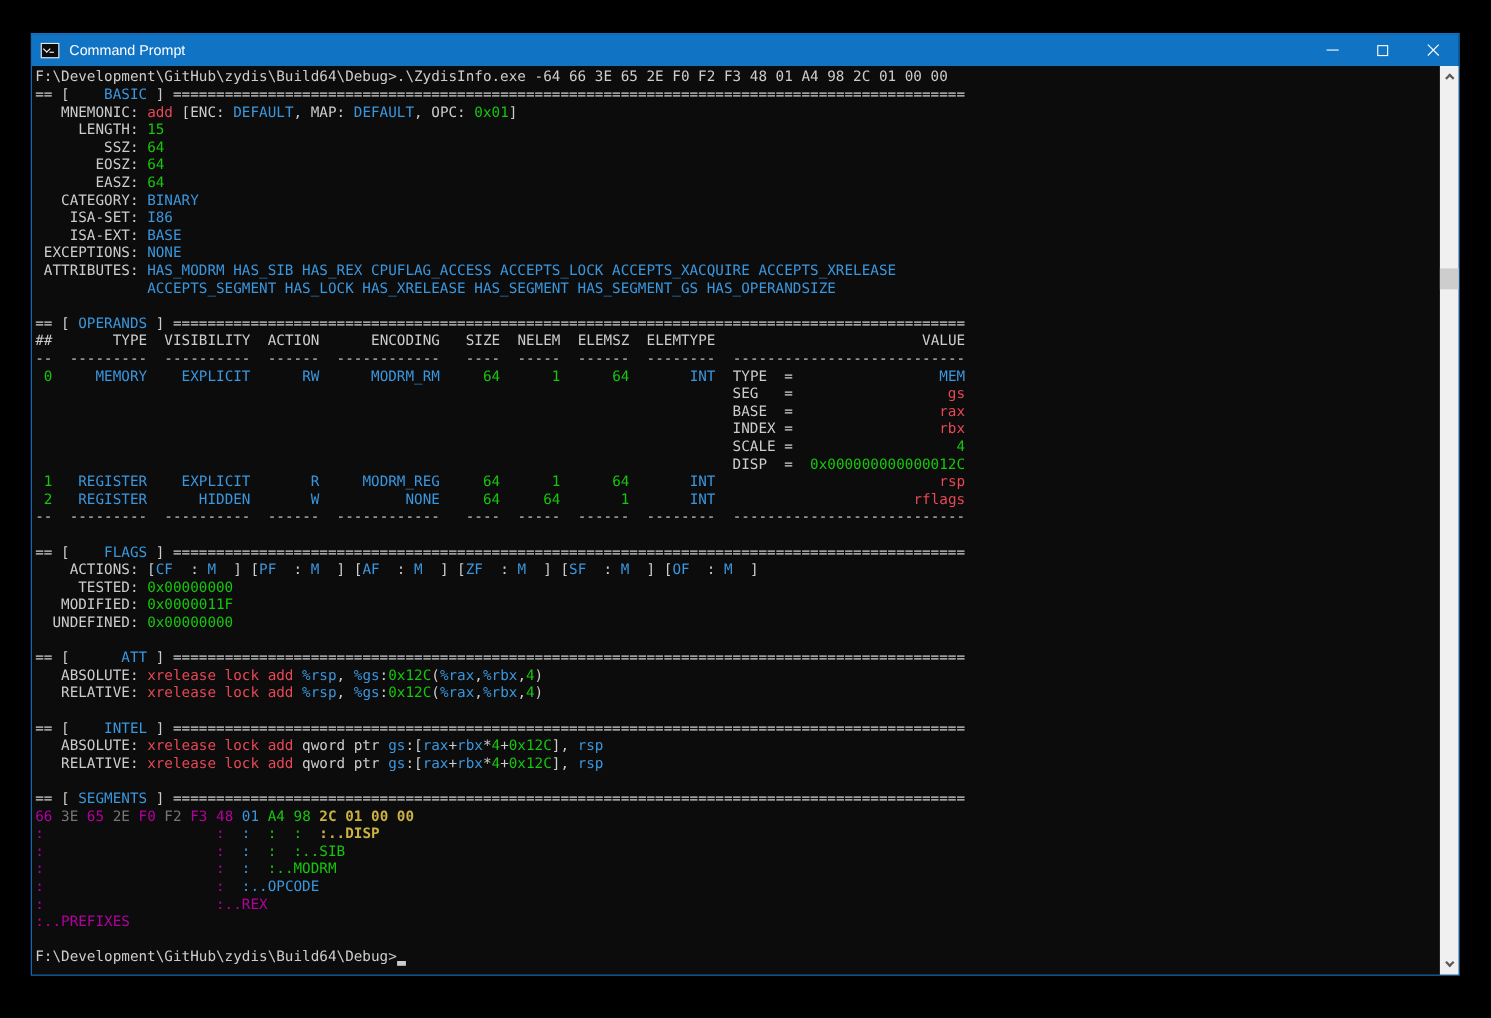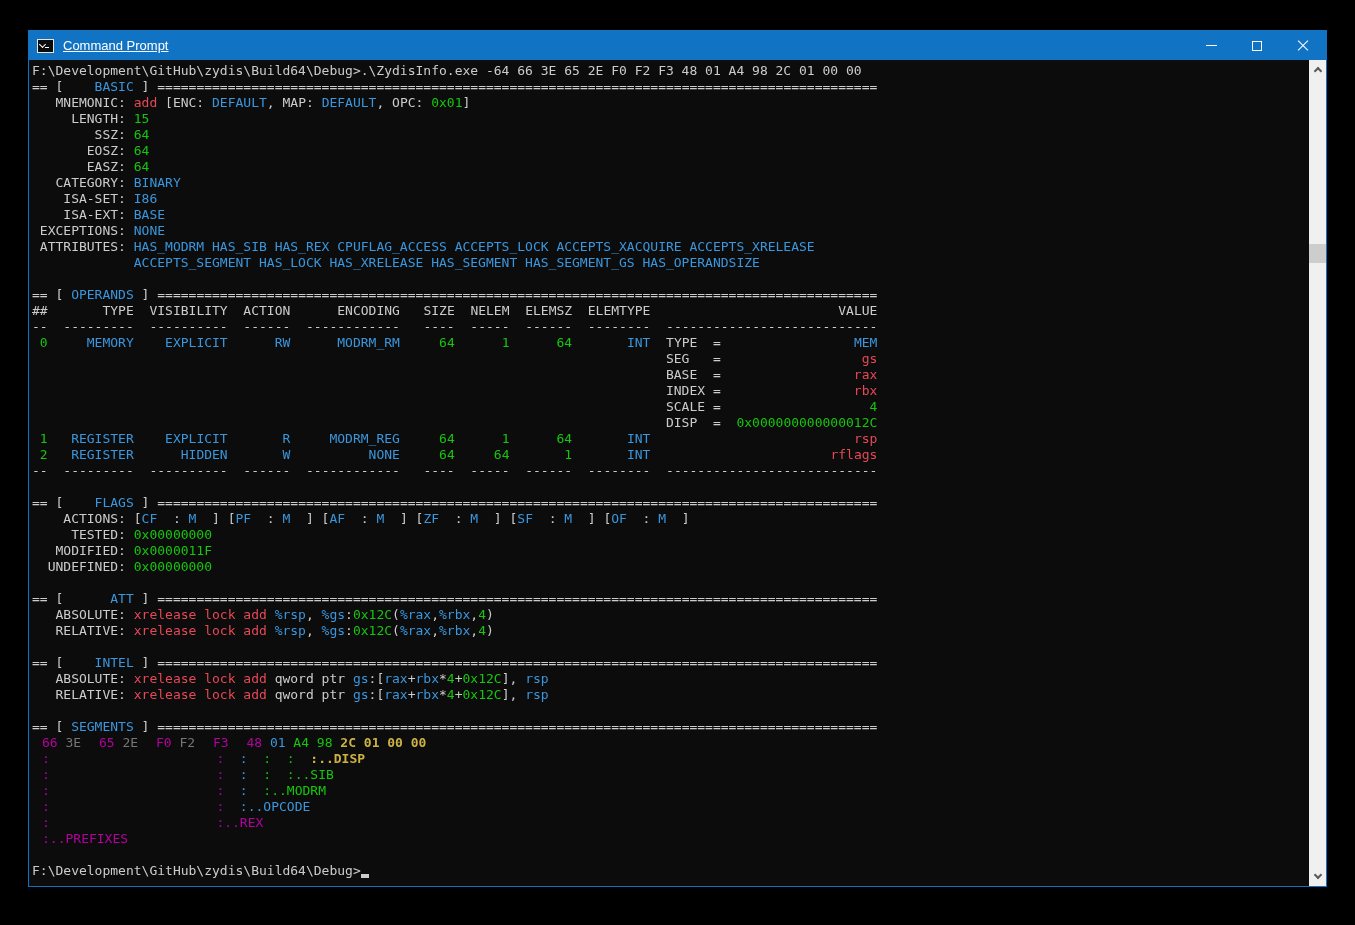--- a/index.html
+++ b/index.html
@@ -5,37 +5,37 @@
   html,body{margin:0;padding:0;background:#000;}
   body{width:1355px;height:925px;position:relative;overflow:hidden;}
   .window{position:absolute;left:28px;top:30px;width:1299px;height:857px;
     background:var(--bg);border:1px solid var(--accent);box-sizing:border-box;}
   .titlebar{height:29px;background:var(--accent);display:flex;align-items:center;}
   .cmdicon{width:15px;height:12px;margin-left:9px;background:#0b0b0b;
     outline:1px solid #e6e6e6;position:relative;}
   .cmdicon::before{content:"";position:absolute;left:2px;top:2px;width:4px;height:4px;
     border-left:1px solid #fff;border-bottom:1px solid #fff;transform:rotate(-45deg);}
   .cmdicon::after{content:"";position:absolute;left:7px;top:7px;width:4px;height:1px;background:#fff;}
-  .title{color:#ffffff;font:13px "Liberation Sans", sans-serif;margin-left:10px;text-decoration:underline;}
+  .title{color:#ffffff;font:13px "Liberation Sans", sans-serif;margin-left:10px;}
   .controls{margin-left:auto;display:flex;height:100%;}
   .ctl{width:46px;height:100%;display:flex;align-items:center;justify-content:center;
     background:transparent;border:0;padding:0;cursor:default;}
   .min-glyph{width:11px;height:1px;background:#fff;}
   .max-glyph{width:10px;height:10px;border:1px solid #fff;box-sizing:border-box;}
   .x-glyph{position:relative;width:12px;height:12px;}
   .x-glyph::before,.x-glyph::after{content:"";position:absolute;left:-1px;top:5px;
     width:14px;height:1px;background:#fff;}
   .x-glyph::before{transform:rotate(45deg);}
   .x-glyph::after{transform:rotate(-45deg);}
   .term{position:absolute;left:1px;top:30px;right:18px;bottom:1px;
     padding:2px 0 12px 2px;font:13px "DejaVu Sans Mono", monospace;
     white-space:pre;overflow:hidden;}
   .tline{height:16px;line-height:16px;}
   .w{color:var(--w);} .gy{color:var(--gy);} .b{color:var(--b);} .g{color:var(--g);}
-  .r{color:var(--r);} .m{color:var(--m);margin-left:10px;} .y{color:var(--y);font-weight:bold;}
+  .r{color:var(--r);} .m{color:var(--m);} .y{color:var(--y);font-weight:bold;}
   .cur{background:linear-gradient(transparent 72%, var(--w) 72%);}
   .scrollbar{position:absolute;top:29px;right:0;width:17px;bottom:0;background:#F0F0F0;}
   .sbbtn{position:absolute;left:0;width:17px;height:17px;display:flex;align-items:center;
     justify-content:center;background:transparent;border:0;padding:0;}
   .sb-up{top:1px;} .sb-down{bottom:1px;}
   .chev{width:6px;height:6px;border-left:2px solid #5a5a5a;border-top:2px solid #5a5a5a;box-sizing:border-box;}
   .chev-up{transform:rotate(45deg) ;margin-top:3px;}
   .chev-down{transform:rotate(225deg);margin-bottom:3px;}
   .sb-thumb{position:absolute;left:0;top:184px;width:17px;height:19px;background:#CDCDCD;}
 </style>

